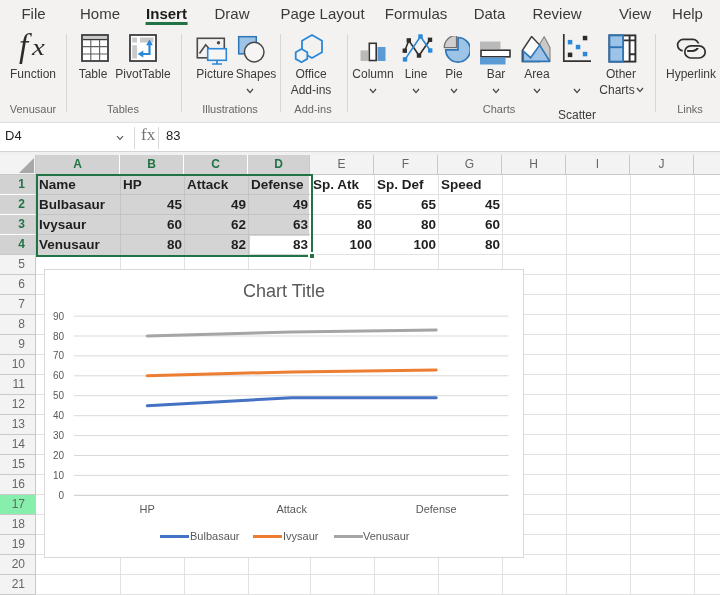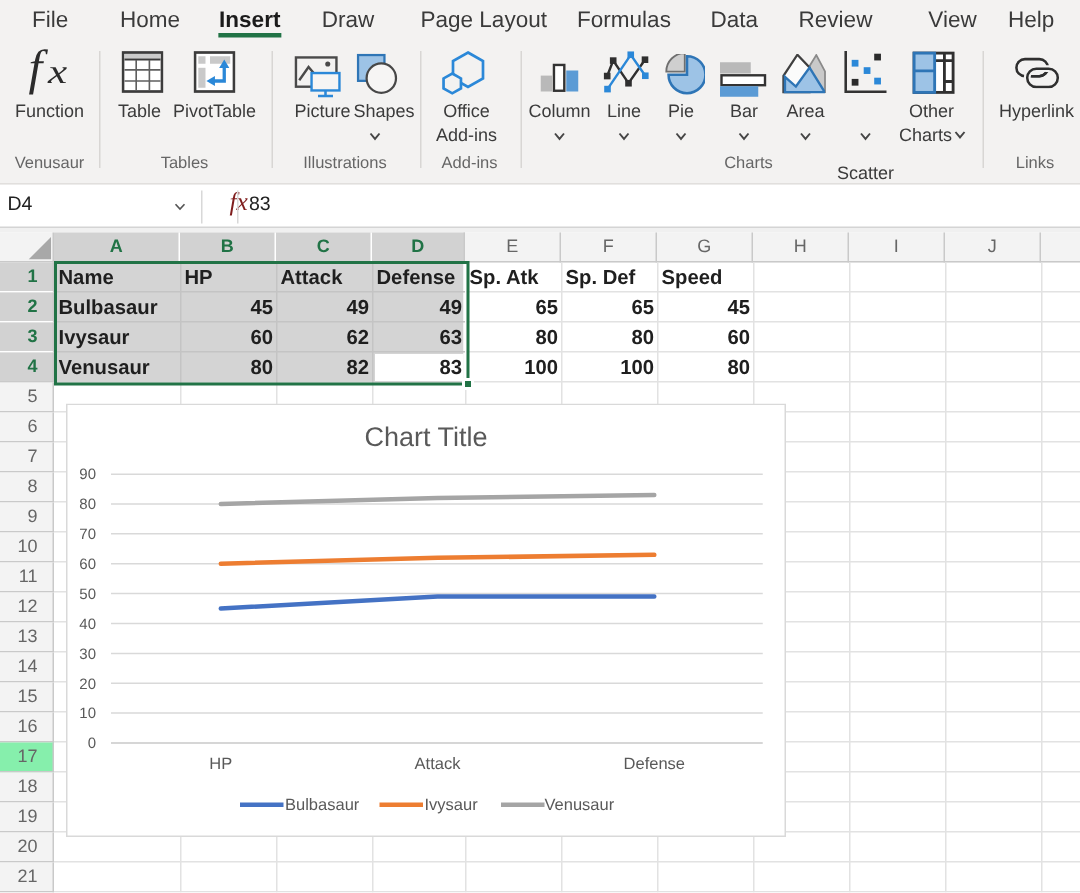--- a/index.html
+++ b/index.html
@@ -169,21 +169,21 @@
 <rect x="9.8" y="8.8" width="20.4" height="12.2" rx="6.1" fill="none" stroke="#2f2f2f" stroke-width="1.7"></rect>
 <path d="M12.5 13.8 H17.9 A5.7 5.7 0 0 0 22.4 11.4" fill="none" stroke="#2f2f2f" stroke-width="1.7"></path>
 </svg>
 </div>
 <div id="fbar">
 <span class="abs" style="left:5px;top:4px;font-size:13px;color:#222;">D4</span>
 <svg class="abs" style="left:116px;top:10px;" width="8" height="8" viewBox="0 0 8 8">
         <path d="M1 2.2 L4 5.4 L7 2.2" fill="none" stroke="#555" stroke-width="1.1"></path>
       </svg>
 <div class="abs" style="left:134px;top:3px;width:1px;height:22px;background:#d8d8d8;"></div>
-<span class="abs" style="left:141px;top:1px;font-family:'Liberation Serif',serif;font-style:italic;font-size:17px;color:#7f1d1d;margin-left:12px;">fx</span>
+<span class="abs" style="left:141px;top:1px;font-family:'Liberation Serif',serif;font-size:17px;color:#737373;">fx</span>
 <div class="abs" style="left:158px;top:3px;width:1px;height:22px;background:#d8d8d8;"></div>
 <span class="abs" style="left:166px;top:4px;font-size:13px;color:#222;">83</span>
 </div>
 <div class="abs" style="left:0;top:152px;width:720px;height:3px;background:#f0f0f0;"></div>
 <div class="abs" style="left:0;top:155px;width:35px;height:19px;background:#f3f3f3;border-right:1px solid #c9c9c9;border-bottom:1px solid #c9c9c9;"></div>
 <svg class="abs" style="left:19px;top:158px;" width="15" height="15" viewBox="0 0 15 15">
       <path d="M15 0 L15 15 L0 15 Z" fill="#a8a8a8"></path>
     </svg>
 <div class="abs" style="left:36px;top:155px;width:83px;height:19px;background:#d2d2d2;border-right:1px solid #ffffff;border-bottom:1px solid #c9c9c9;color:#217346;font-weight:bold;font-size:12px;text-align:center;line-height:19px;">A</div>
 <div class="abs" style="left:120px;top:155px;width:63px;height:19px;background:#d2d2d2;border-right:1px solid #ffffff;border-bottom:1px solid #c9c9c9;color:#217346;font-weight:bold;font-size:12px;text-align:center;line-height:19px;">B</div>

